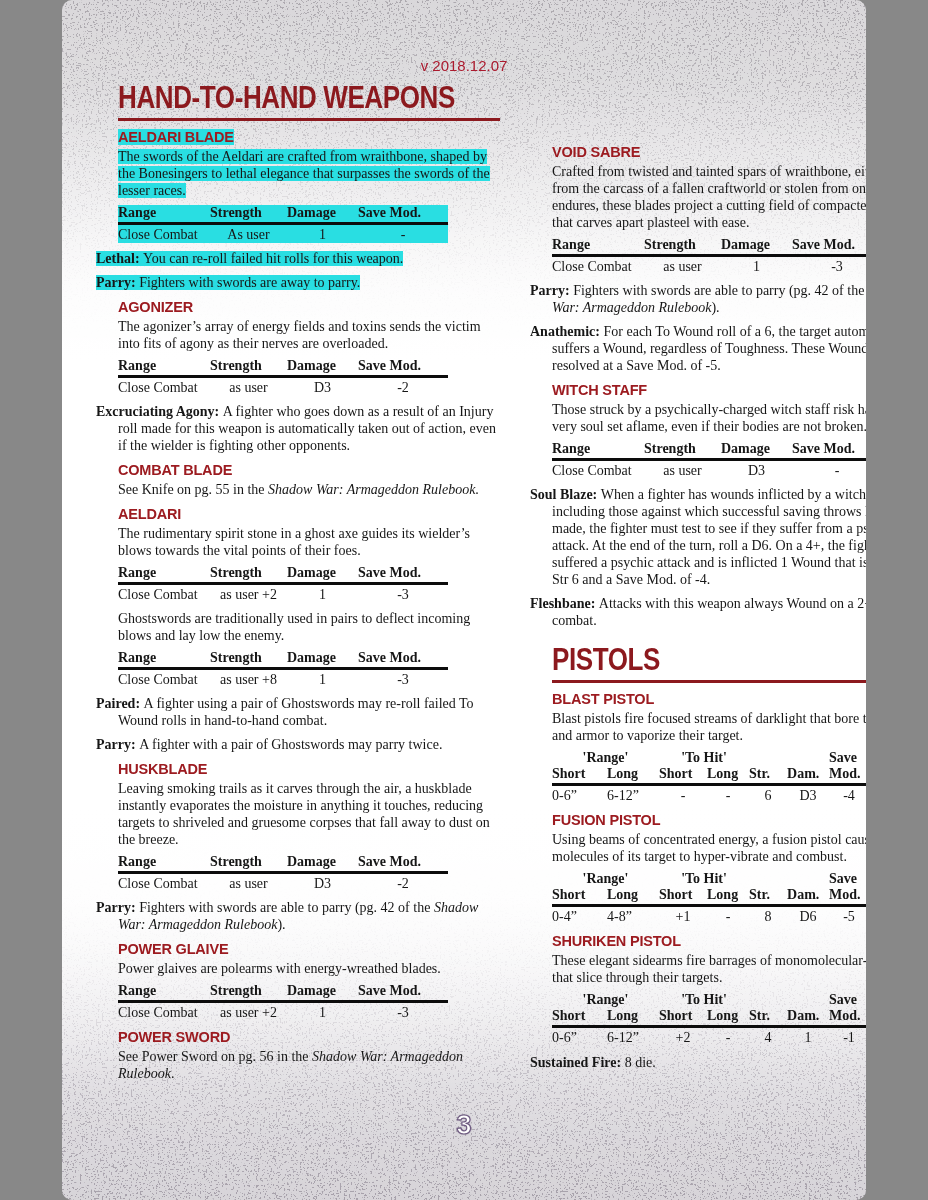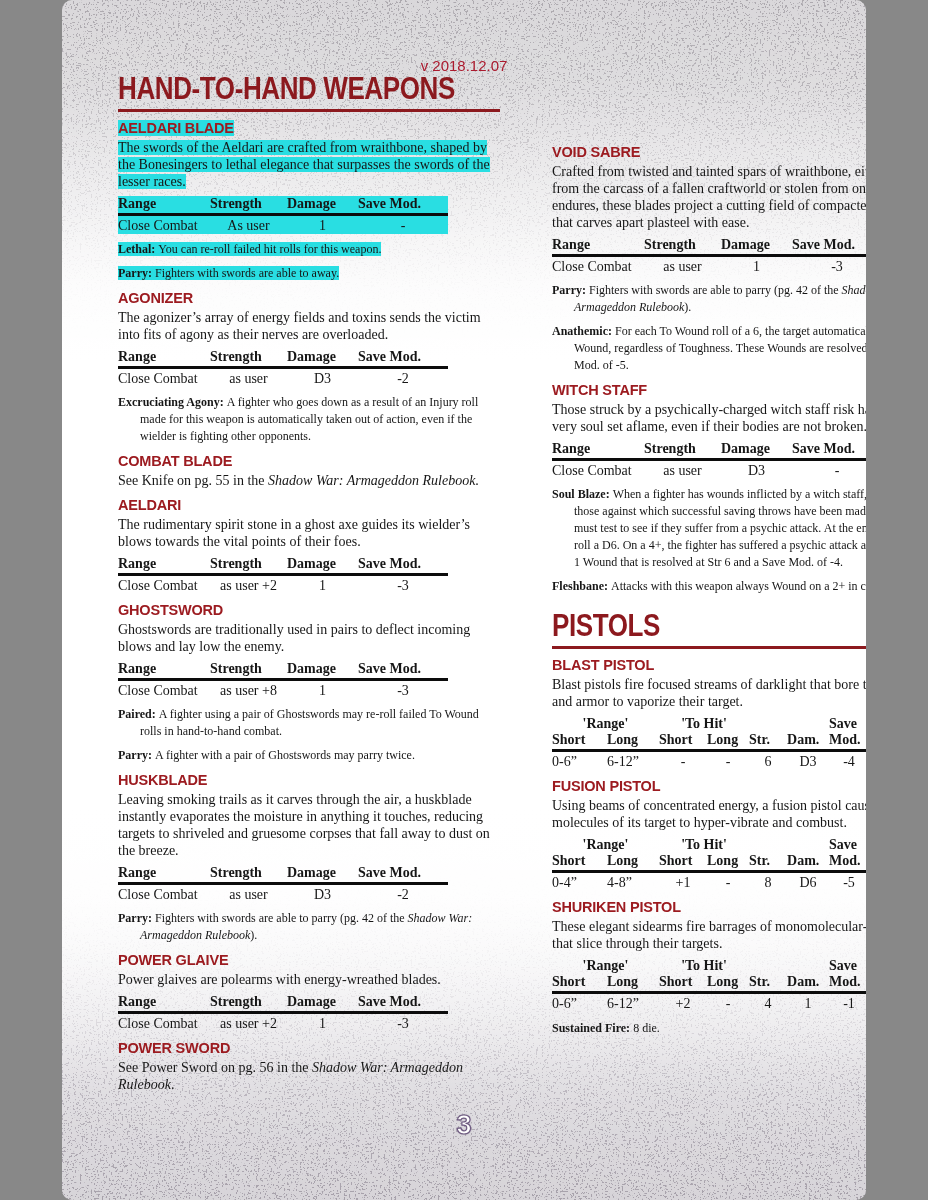--- a/index.html
+++ b/index.html
@@ -7,30 +7,30 @@
     position:relative;width:804px;height:1200px;overflow:hidden;margin:0 auto;
     background:linear-gradient(180deg,#a9a5ab 0%,#aba7ad 10%,#b4b0b6 18%,#cac7cc 25%,#e8e6e9 31%,#fbfafb 38%,#ffffff 45%,#ffffff 65%,#f1eff2 73%,#d6d3d8 81%,#b4afb8 89%,#a7a1ab 95%,#a39da7 100%);
     font-family:"Liberation Serif",serif;color:#161616;border-radius:10px;
   }
   .stars{position:absolute;left:0;top:0;opacity:.55;}
   .fade{position:absolute;left:0;top:0;right:0;bottom:0;
     background:linear-gradient(180deg,rgba(255,255,255,0.04) 0%,rgba(255,255,255,0.15) 7%,rgba(255,255,255,0.55) 16%,rgba(255,255,255,0.9) 24%,#ffffff 30%,#ffffff 67%,rgba(255,255,255,0.88) 75%,rgba(255,255,255,0.5) 83%,rgba(255,255,255,0.15) 91%,rgba(255,255,255,0.04) 100%);}
   .content{position:absolute;left:0;top:0;right:0;bottom:0;}
   .version{position:absolute;top:57px;left:0;width:100%;text-align:center;
     font:15px "Liberation Sans",sans-serif;color:#ab1a2e;}
-  .col{position:absolute;top:71px;}
+  .col{position:absolute;top:80px;}
   .col-left{left:56px;width:382px;}
   .col-right{left:490px;top:132px;width:387px;margin-top:13px;}
   .big-title{border-bottom:3.5px solid #8c191e;margin:0 0 8px 0;padding-bottom:2px;line-height:1.02;}
   .big-title.mt{margin-top:13px;}
   .condense{display:inline-block;transform:scaleX(.84);transform-origin:0 60%;white-space:nowrap;
     font:700 31px "Liberation Sans",sans-serif;letter-spacing:-.5px;color:#8c191e;}
   .w-head{margin:9px 0 2px;font:700 14.5px "Liberation Sans",sans-serif;letter-spacing:-.2px;color:#9c1b20;line-height:1.1;}
   .desc{margin:0;font-size:14px;line-height:17px;}
-  .rule{margin:7px 0 0;font-size:12px;line-height:17px;padding-left:22px;text-indent:-22px;}
+  .rule{margin:7px 0 0;font-size:14px;line-height:17px;text-indent:-22px;}
   .hl{background:#29dee2;}
   table.stats{border-collapse:collapse;table-layout:fixed;width:330px;margin:6px 0 7px;}
   table.stats col.c1{width:92px;}table.stats col.c2{width:77px;}
   table.stats col.c3{width:71px;}table.stats col.c4{width:90px;}
   table.stats th{font:700 14px/16px "Liberation Serif",serif;text-align:left;padding:0;}
   table.stats th>span{display:inline-block;width:100%;border-bottom:1.5px solid #0c0c0c;padding-bottom:1px;}
   table.stats thead tr{border-bottom:2.5px solid #0c0c0c;}
   table.stats td{font:14px/17px "Liberation Serif",serif;padding:1px 0 0;}
   table.stats td+td{text-align:center;}
   .hl-table th,.hl-table td{background:#29dee2;}
@@ -92,21 +92,21 @@
         <tbody>
             <tr>
           <td>Close Combat</td>
           <td>As user</td>
           <td>1</td>
           <td>-</td>
         </tr>
           </tbody>
       </table>
       <p class="rule"><span class="hl"><span style="font-weight: 700;">Lethal: </span><span>You can re-roll failed hit rolls for this weapon.</span></span></p>
-      <p class="rule"><span class="hl"><span style="font-weight: 700;">Parry: </span><span>Fighters with swords are able to away.</span></span></p>
+      <p class="rule"><span class="hl"><span style="font-weight: 700;">Parry: </span><span>Fighters with swords are away to parry.</span></span></p>
 
       <h3 class="w-head"><span>AGONIZER</span></h3>
       <p class="desc"><span><span>The agonizer’s array of energy fields and toxins sends the victim into fits of agony as their nerves are overloaded.</span></span></p>
       <table class="stats">
         <colgroup>
             <col class="c1">
             <col class="c2">
             <col class="c3">
             <col class="c4">
           </colgroup>
@@ -152,21 +152,20 @@
         <tbody>
             <tr>
           <td>Close Combat</td>
           <td>as user +2</td>
           <td>1</td>
           <td>-3</td>
         </tr>
           </tbody>
       </table>
 
-      <h3 class="w-head"><span>GHOSTSWORD</span></h3>
       <p class="desc"><span><span>Ghostswords are traditionally used in pairs to deflect incoming blows and lay low the enemy.</span></span></p>
       <table class="stats">
         <colgroup>
             <col class="c1">
             <col class="c2">
             <col class="c3">
             <col class="c4">
           </colgroup>
         <thead>
             <tr>

